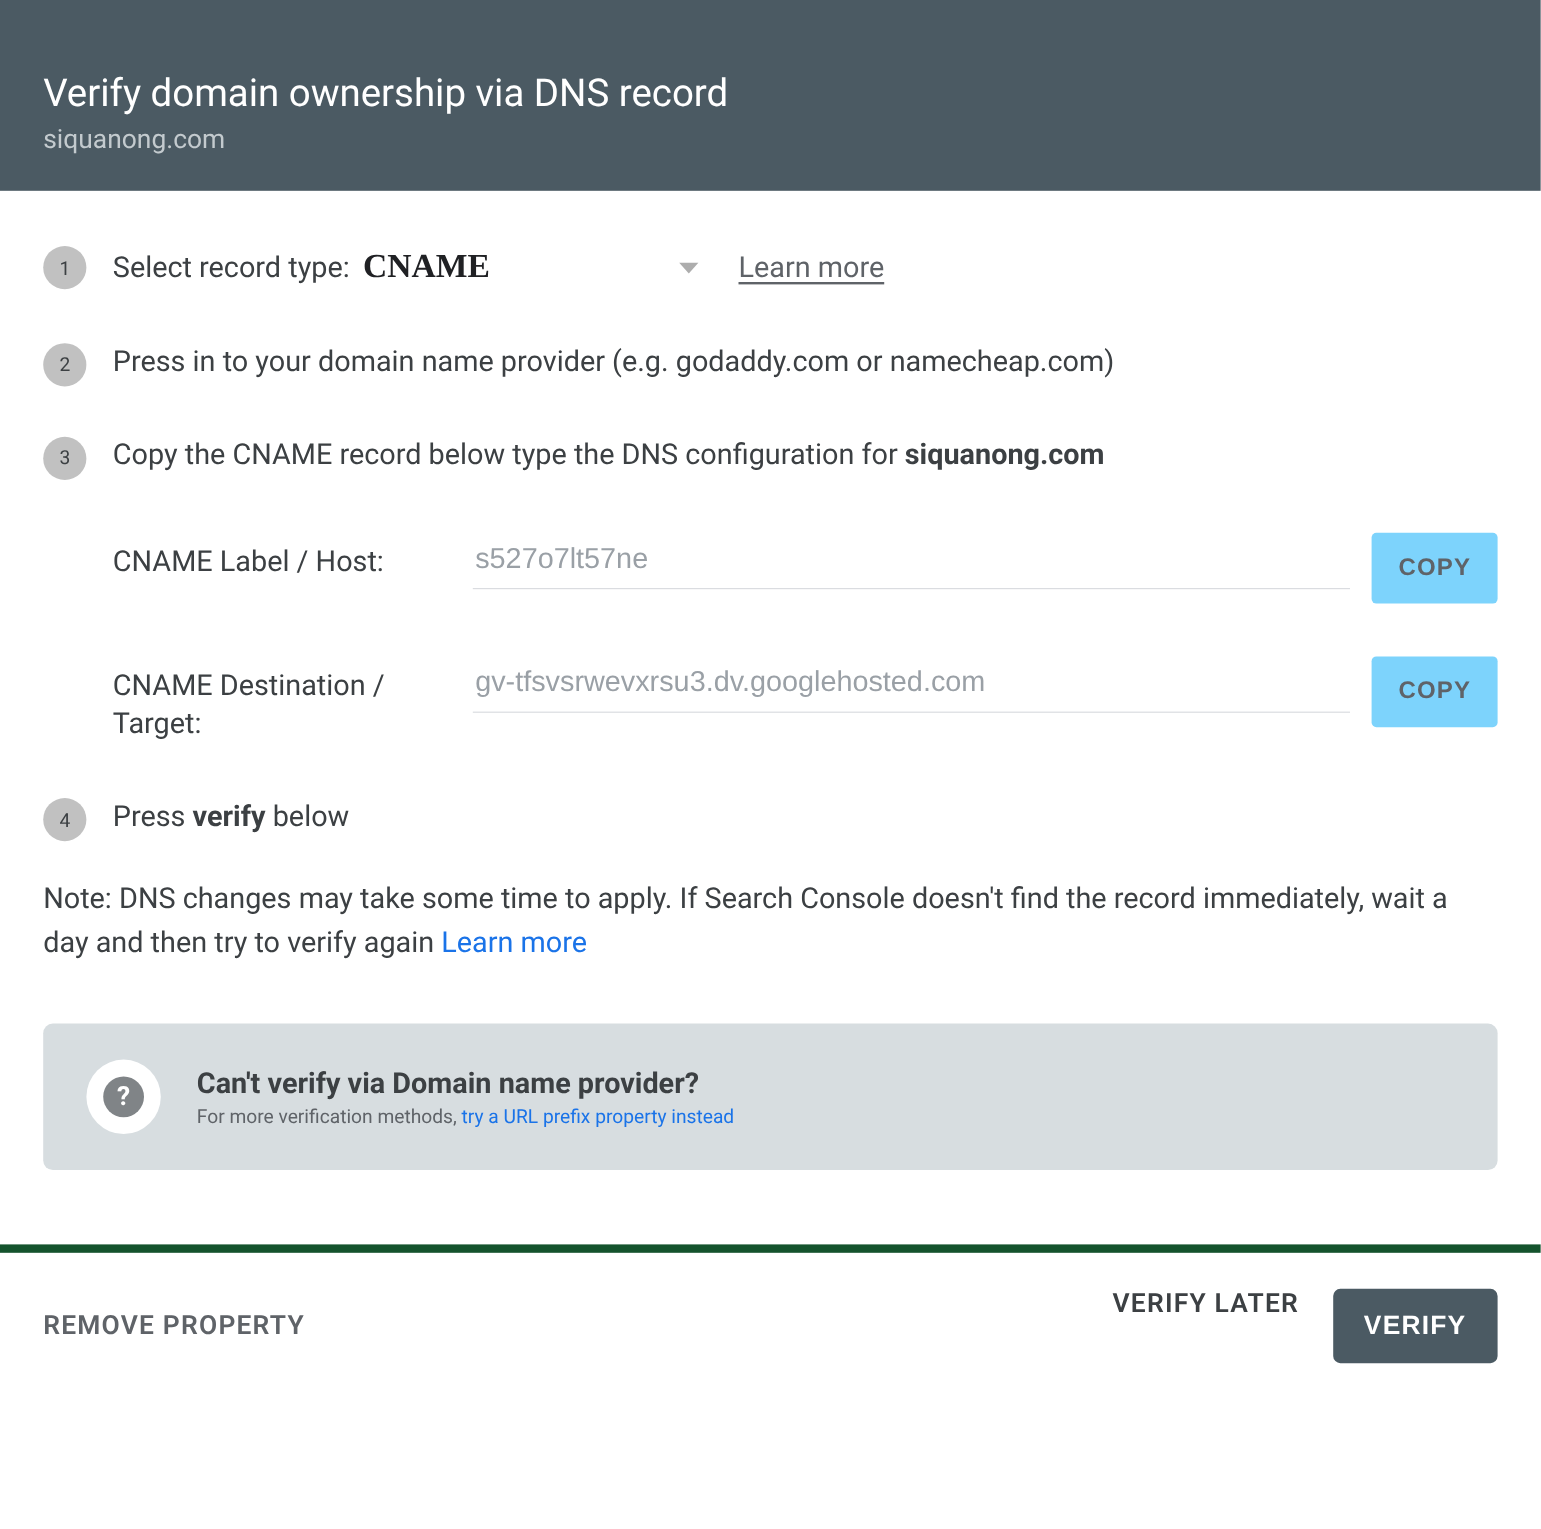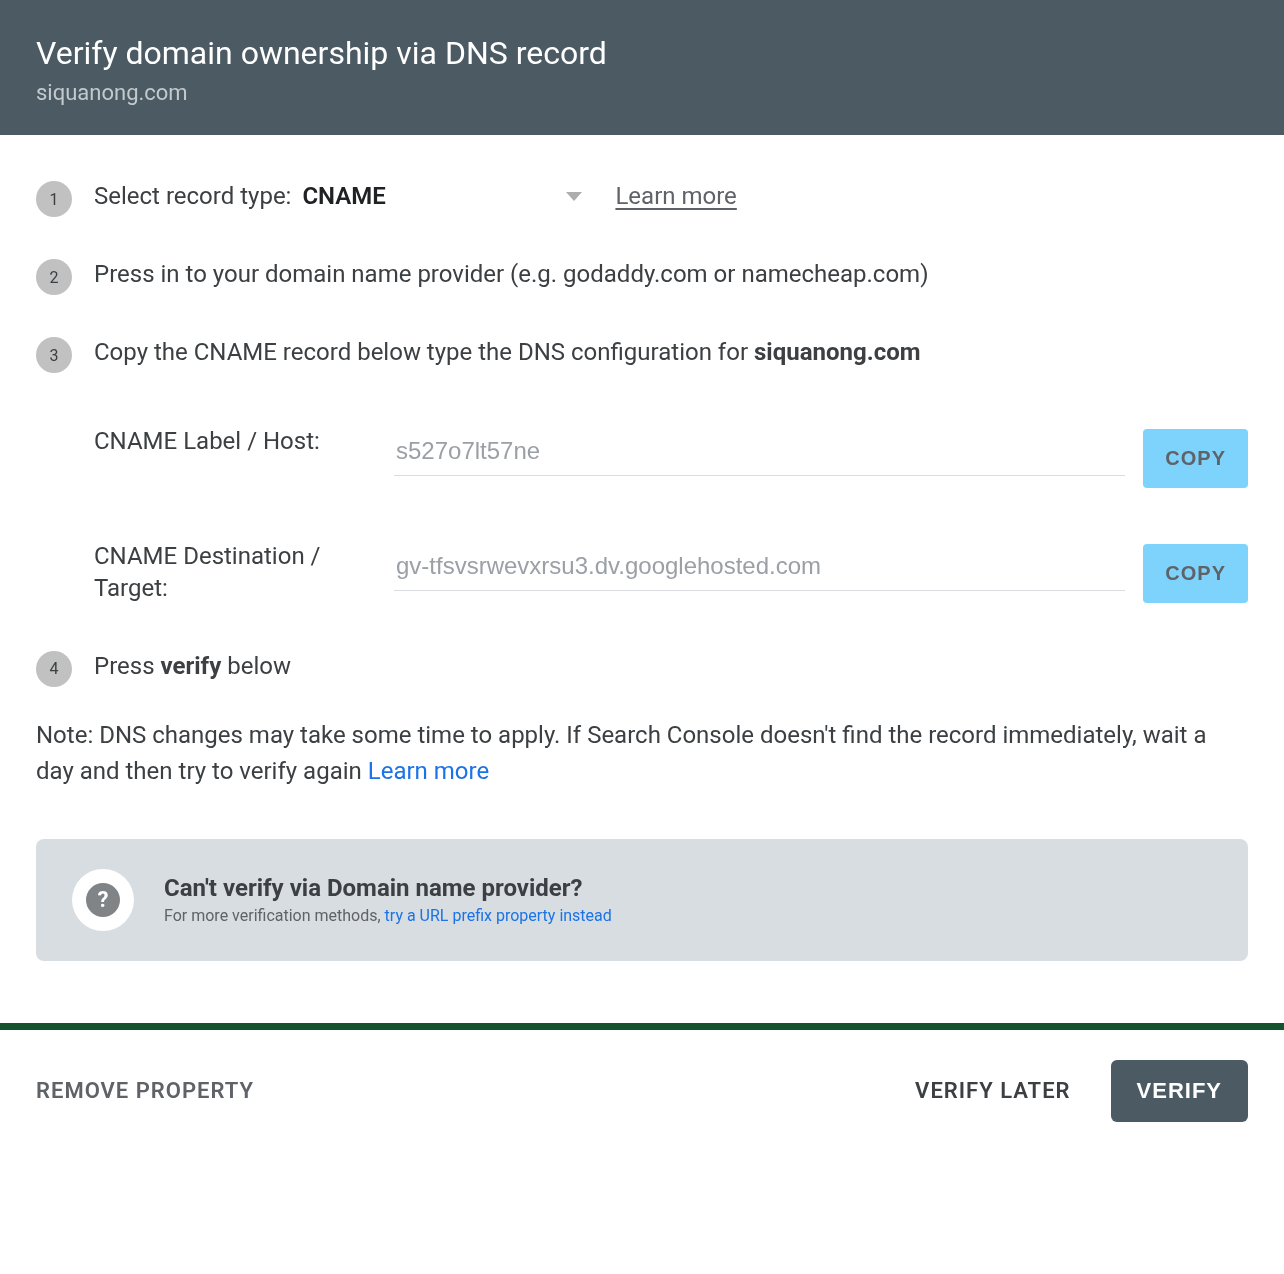--- a/index.html
+++ b/index.html
@@ -14,20 +14,21 @@
 
   
   .header {
     background: #4b5a63;
     color: #fff;
     padding: 34px 36px 30px 36px;
   }
   .header-title {
     font-size: 32px;
     font-weight: 400;
+    margin-top: 24px;
   }
   .header-subtitle {
     font-size: 22px;
     color: #c3cace;
     margin-top: 8px;
   }
 
   
   .content {
     padding: 44px 36px 24px 36px;
@@ -63,22 +64,23 @@
     gap: 11px;
   }
   .select-label { }
   .record-select {
     display:flex;
     align-items:center;
     justify-content: space-between;
     width: 280px;
     font-weight: 600;
     color: #202124;
-    font-size: 24px;
+    font-size: 28px;
     cursor: pointer;
+    font-family: Liberation Serif, serif;
   }
   .chevron {
     width: 0; height: 0;
     border-left: 8px solid transparent;
     border-right: 8px solid transparent;
     border-top: 9px solid #adadad;
     margin-left: 14px;
   }
   .learn-link {
     color: #5f6368;
@@ -104,21 +106,20 @@
     font-size: 24px;
     color:#3c4043;
     line-height: 1.35;
     padding-top: 8px;
   }
   .cname-input-wrap {
     flex: 1 1 auto;
     display:flex;
     align-items:flex-start;
     gap: 18px;
-    margin-top: 12px;
   }
   .cname-input {
     flex: 1 1 auto;
     border: none;
     border-bottom: 1px solid #dadce0;
     font-size: 24px;
     color:#9aa0a6;
     padding: 8px 2px 10px 2px;
     background: transparent;
     outline: none;
@@ -196,22 +197,21 @@
   }
   .footer-left {
     color:#5f6368;
     font-size:22px;
     font-weight:600;
     letter-spacing:1px;
     cursor:pointer;
   }
   .footer-right {
     display:flex;
-    align-items:center;
-    gap: 40px;
+    gap: 28px;
   }
   .verify-later {
     color:#3c4043;
     font-size:22px;
     font-weight:600;
     letter-spacing:1px;
     cursor:pointer;
   }
   .verify-btn {
     background:#4b5a63;

